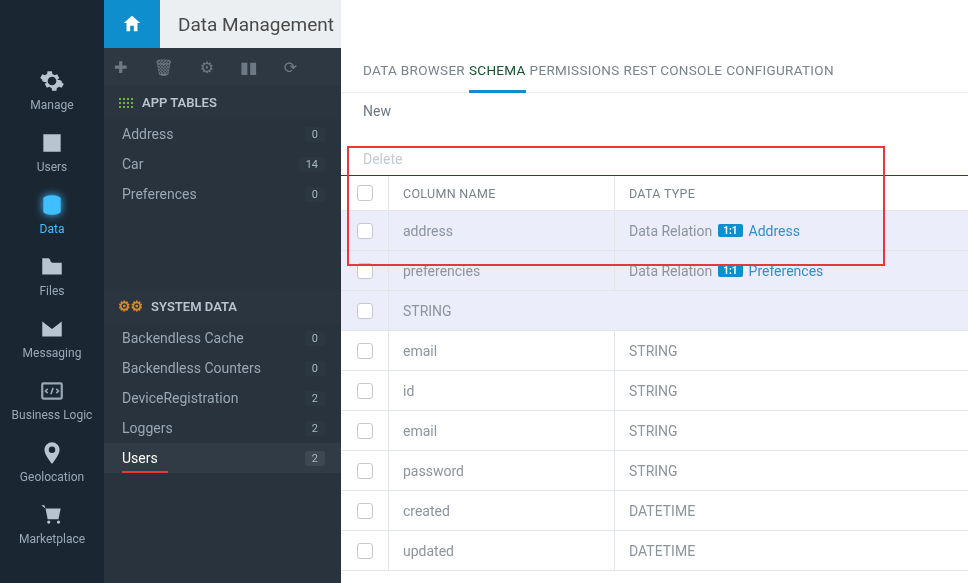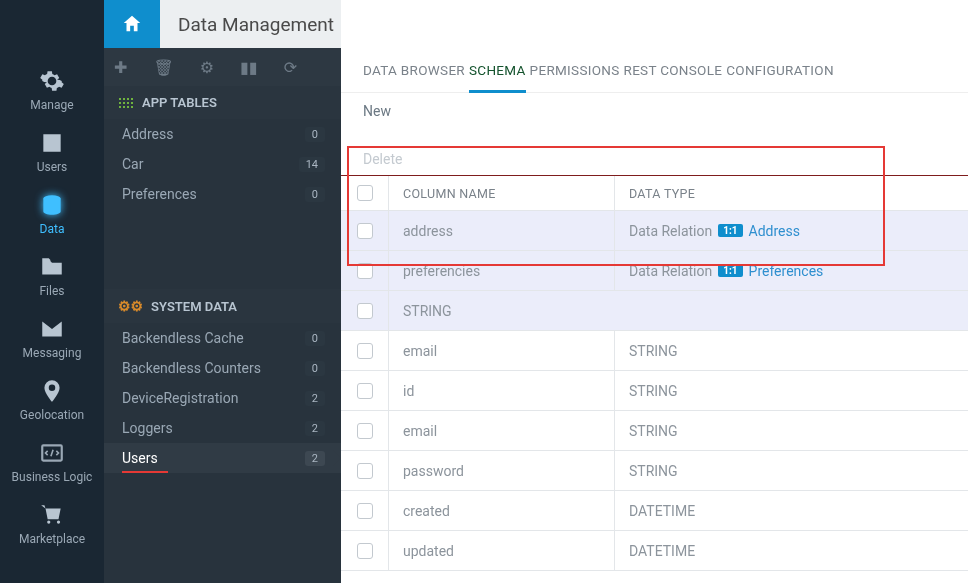--- a/index.html
+++ b/index.html
@@ -79,30 +79,30 @@
         <span>Files</span>
       </div>
       <div class="item">
         <svg width="26" height="26" viewBox="0 0 24 24">
           <path d="M3 5h18v14H3zM3 5l9 7 9-7"></path>
         </svg>
         <span>Messaging</span>
       </div>
       <div class="item">
         <svg width="26" height="26" viewBox="0 0 24 24">
-          <path d="M12 2a7 7 0 00-7 7c0 5 7 13 7 13s7-8 7-13a7 7 0 00-7-7zm0 10a3 3 0 110-6 3 3 0 010 6z"></path>
-        </svg>
-        <span>Geolocation</span>
-      </div>
-      <div class="item">
-        <svg width="26" height="26" viewBox="0 0 24 24">
           <rect x="3" y="5" width="18" height="14" rx="1" fill="none" stroke="currentColor" stroke-width="2"></rect>
           <path d="M8 10l-2 2 2 2M16 10l2 2-2 2M13 9l-2 6" stroke="currentColor" stroke-width="1.5" fill="none"></path>
         </svg>
         <span>Business Logic</span>
+      </div>
+      <div class="item">
+        <svg width="26" height="26" viewBox="0 0 24 24">
+          <path d="M12 2a7 7 0 00-7 7c0 5 7 13 7 13s7-8 7-13a7 7 0 00-7-7zm0 10a3 3 0 110-6 3 3 0 010 6z"></path>
+        </svg>
+        <span>Geolocation</span>
       </div>
       <div class="item">
         <svg width="26" height="26" viewBox="0 0 24 24">
           <path d="M6 6h14l-2 10H8zM6 6L5 3H2M9 20a1.5 1.5 0 100-3 1.5 1.5 0 000 3zm9 0a1.5 1.5 0 100-3 1.5 1.5 0 000 3z"></path>
         </svg>
         <span>Marketplace</span>
       </div>
     </div>
 
   <div class="middle">

